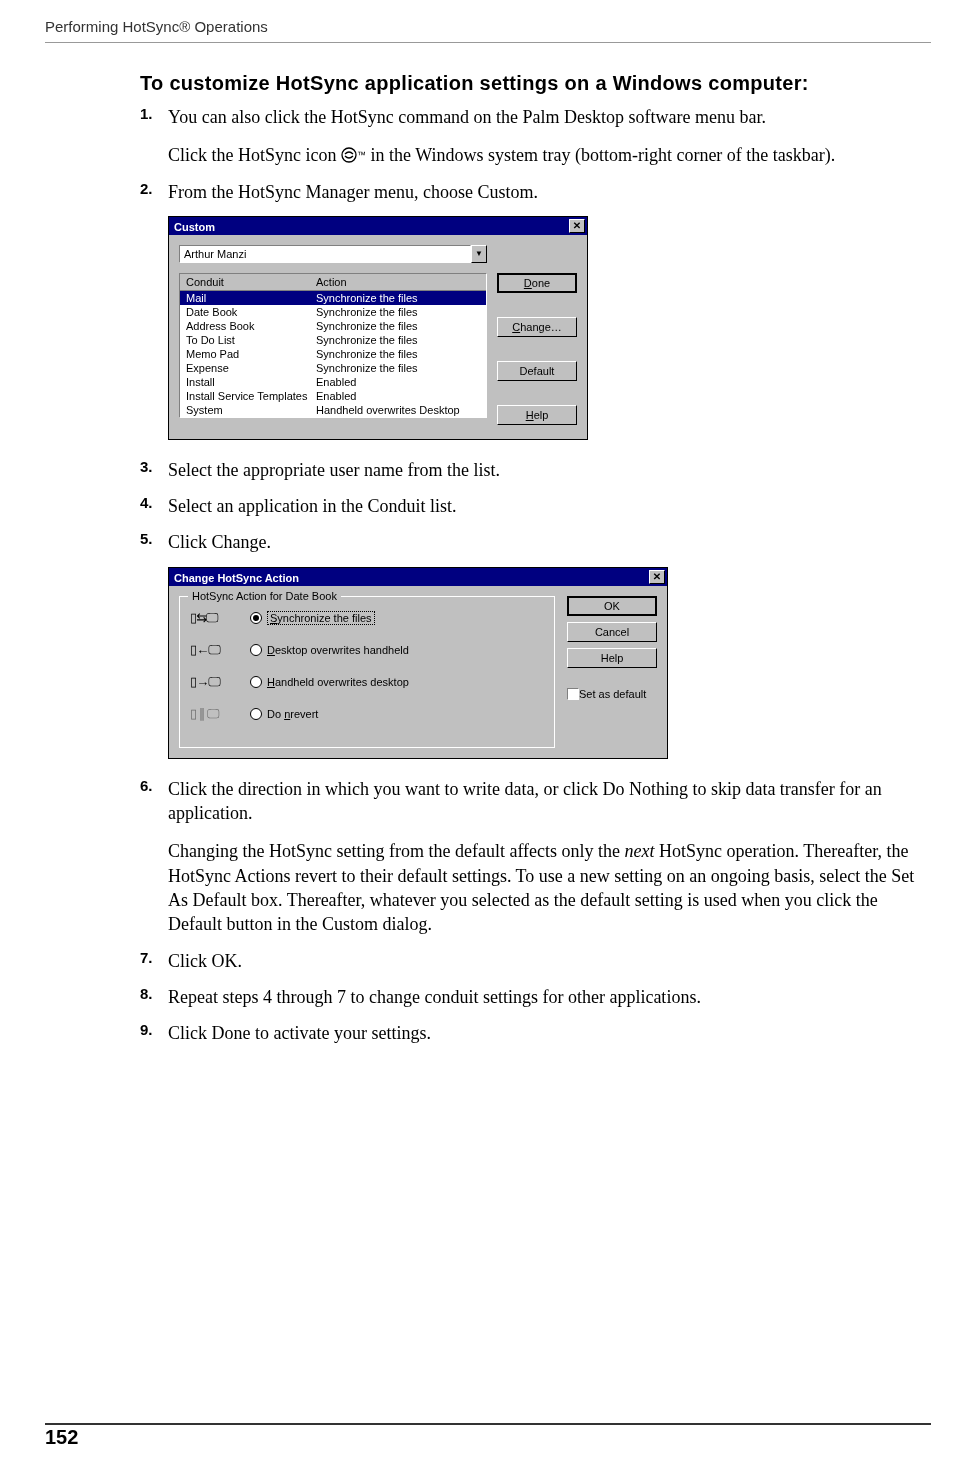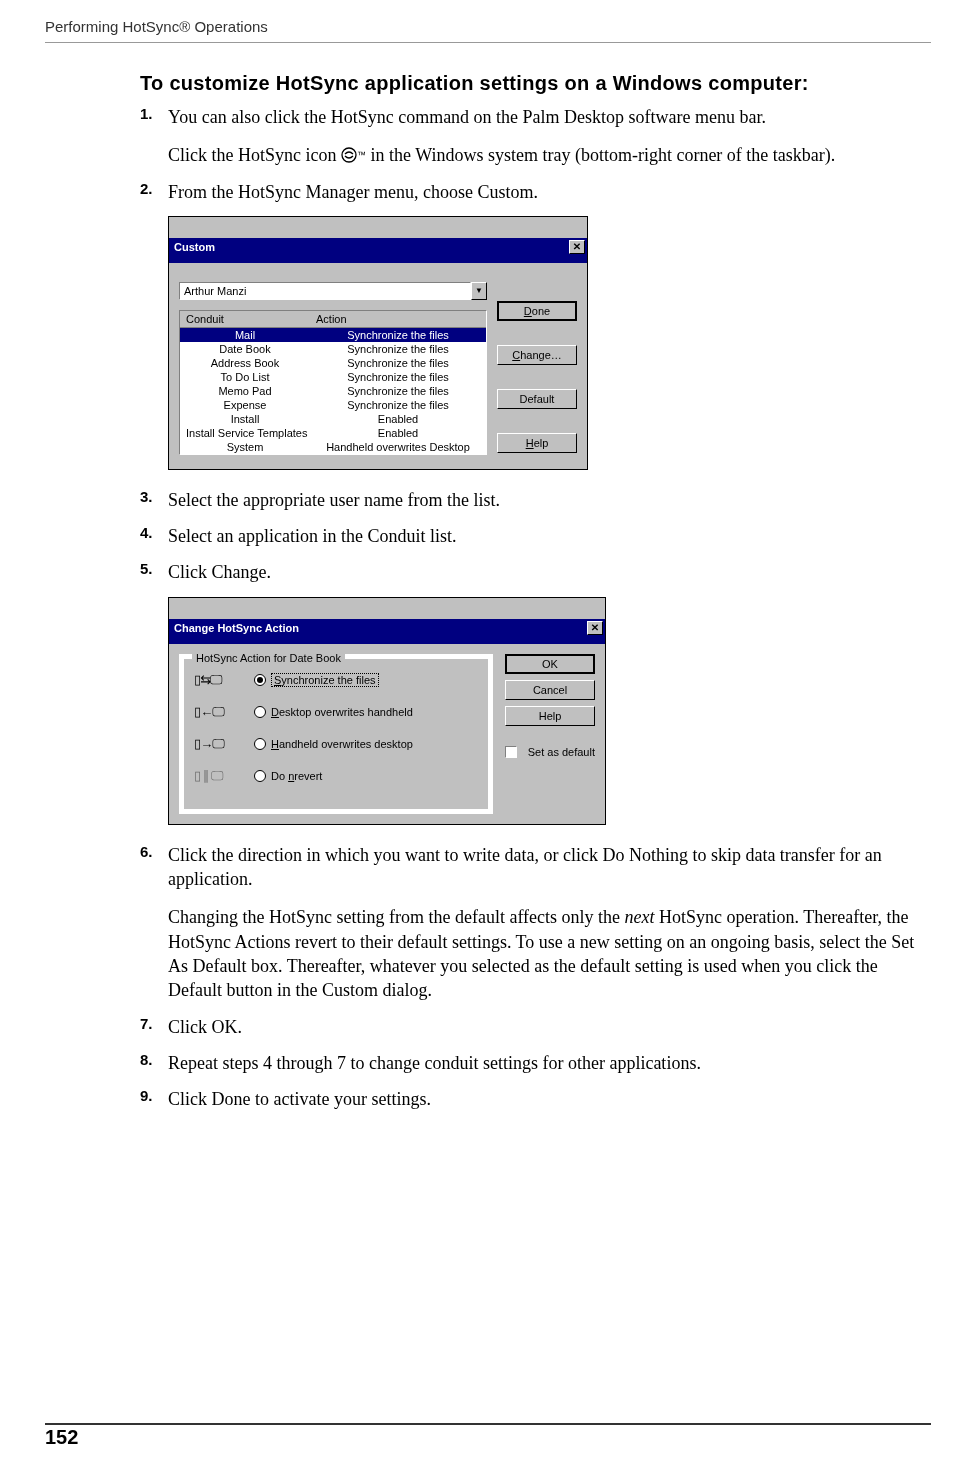--- a/index.html
+++ b/index.html
@@ -72,26 +72,25 @@
       margin: 10px 0 18px 28px;
       border: 1px solid #000;
       background: #c0c0c0;
       font-family: 'MS Sans Serif', Tahoma, Arial, sans-serif;
       font-size: 11px;
     }
     .titlebar {
       background: #000080;
       color: #fff;
       display: flex;
-      align-items: center;
+      align-items: flex-end;
       justify-content: space-between;
-      padding: 2px 2px 9px 5px;
+      padding: 2px 2px 2px 5px;
       font-weight: bold;
       font-size: 11px;
-      margin-top: 21px;
     }
     .titlebar-x {
       background: #c0c0c0;
       color: #000;
       width: 16px;
       height: 14px;
       border-top: 1px solid #fff;
       border-left: 1px solid #fff;
       border-right: 1px solid #000;
       border-bottom: 1px solid #000;
@@ -103,21 +102,20 @@
     }
     .dialog1-body {
       padding: 10px 10px 14px 10px;
       display: flex;
       gap: 10px;
     }
     .d1-left { flex: 1; }
     .combo {
       display: flex;
       margin-bottom: 10px;
-      margin-top: 9px;
     }
     .combo-field {
       flex: 1;
       background: #fff;
       border-top: 1px solid #808080;
       border-left: 1px solid #808080;
       border-right: 1px solid #fff;
       border-bottom: 1px solid #fff;
       padding: 2px 4px;
       height: 18px;
@@ -151,21 +149,21 @@
     .list-header > div {
       padding: 2px 6px;
     }
     .col-conduit { width: 130px; }
     .col-action { flex: 1; }
     .list-rows { }
     .list-row {
       display: flex;
       font-size: 11px;
     }
-    .list-row > div { padding: 1px 6px; white-space: nowrap; overflow: hidden; text-align: center; }
+    .list-row > div { padding: 1px 6px; white-space: nowrap; overflow: hidden; }
     .list-row.selected { background: #000080; color: #fff; }
     .d1-right {
       display: flex;
       flex-direction: column;
       gap: 24px;
       padding-top: 28px;
       width: 80px;
     }
     .winbtn {
       background: #c0c0c0;
@@ -178,35 +176,35 @@
       font-size: 11px;
     }
     .winbtn.default-btn {
       border: 2px solid #000;
       padding: 2px 1px;
     }
     .winbtn .underline { text-decoration: underline; }
 
     
     .dialog2 {
-      width: 438px;
+      width: 500px;
       margin: 10px 0 18px 28px;
       border: 1px solid #000;
       background: #c0c0c0;
       font-family: 'MS Sans Serif', Tahoma, Arial, sans-serif;
       font-size: 11px;
     }
     .dialog2-body {
       padding: 10px;
       display: flex;
       gap: 12px;
       align-items: flex-start;
     }
     .fieldset {
-      border: 5px solid #ffffff;
+      border: 1px solid #ffffff;
       padding: 12px 10px 10px 10px;
       position: relative;
       flex: 1;
     }
     .fieldset-legend {
       position: absolute;
       top: -7px;
       left: 8px;
       background: #c0c0c0;
       padding: 0 4px;
@@ -258,24 +256,22 @@
     }
     .d2-right {
       width: 90px;
       display: flex;
       flex-direction: column;
       gap: 6px;
     }
     .checkrow {
       display: flex;
       align-items: center;
-      gap: 5px;
       margin-top: 14px;
       font-size: 11px;
-      justify-content: space-between;
     }
     .checkbox {
       width: 12px;
       height: 12px;
       background: #fff;
       border-top: 1px solid #808080;
       border-left: 1px solid #808080;
       border-right: 1px solid #fff;
       border-bottom: 1px solid #fff;
     }

